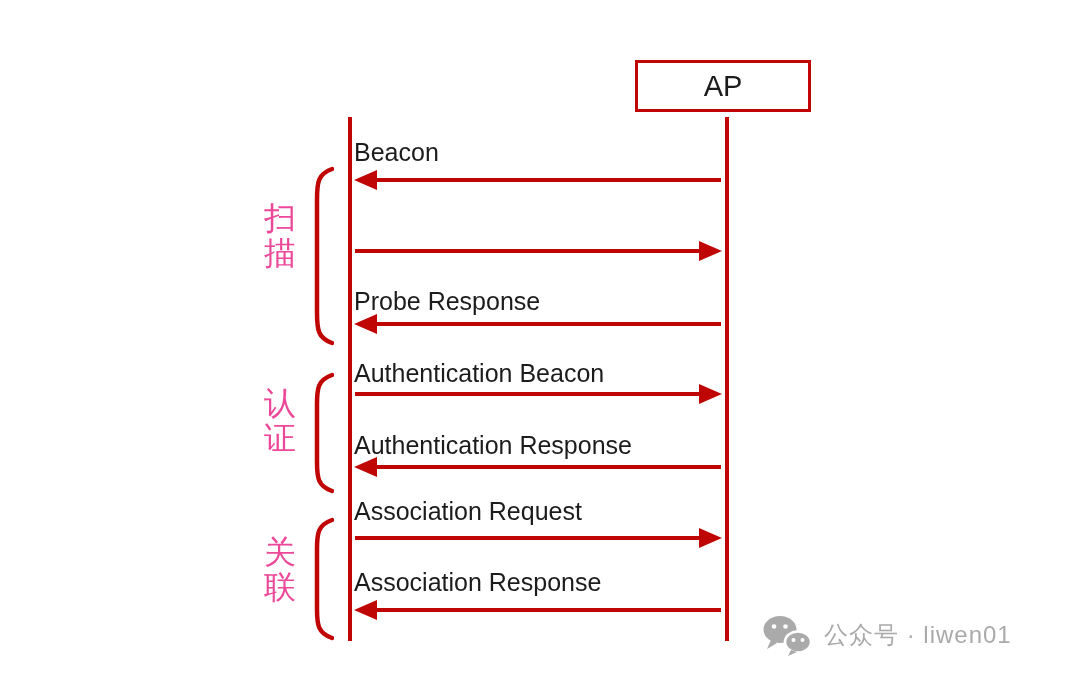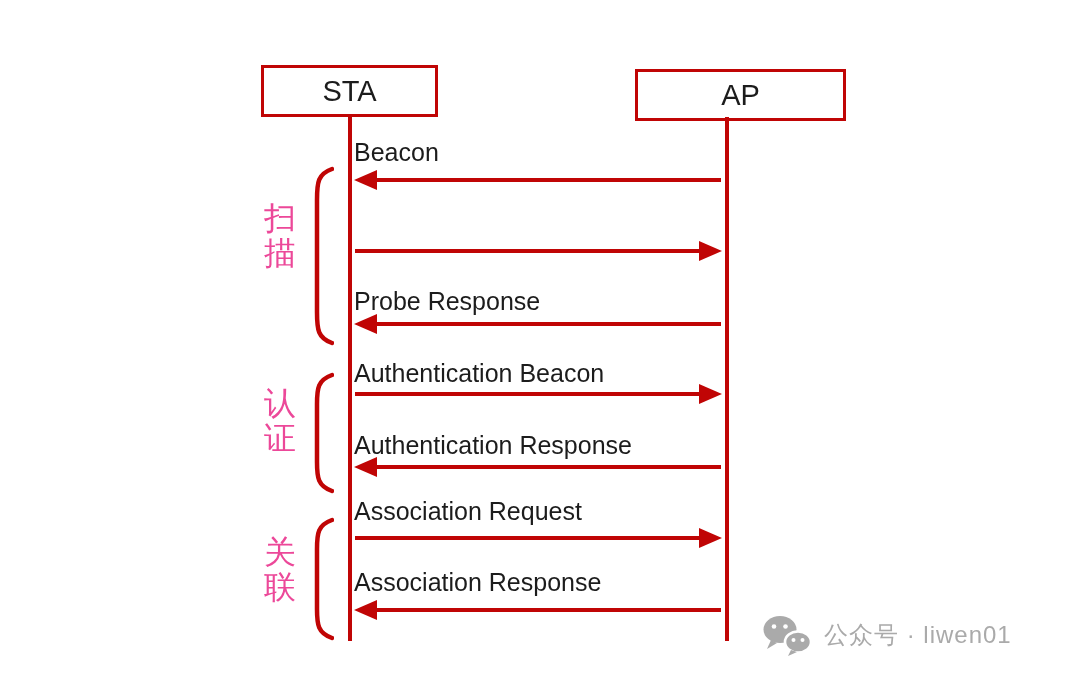--- a/index.html
+++ b/index.html
@@ -85,24 +85,21 @@
     font-size:24px;
     letter-spacing:1px;
     white-space:nowrap;
   }
 </style>
 </head>
 <body>
 
 <div class="stage">
 
-  <div class="actor" style="left:261px;top:65px;width:177px;">
-    <span>STA</span>
-  </div>
-  <div class="actor" style="left:635px;top:69px;width:211px;">
+  <div class="actor" style="left:635px;top:60px;width:176px;">
     <span>AP</span>
   </div>
 
   <div class="lifeline" style="left:348px;"></div>
   <div class="lifeline" style="left:725px;"></div>
 
   <div class="msg-label" style="top:138px;">Beacon</div>
   <div class="msg-arrow left" style="top:170px;">
     <span class="head"></span>
     <span class="shaft"></span>

